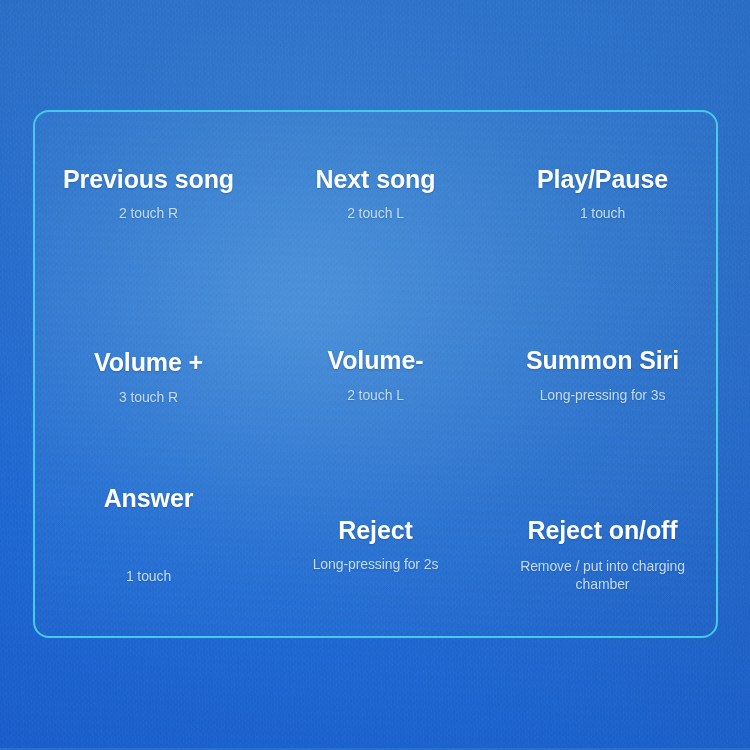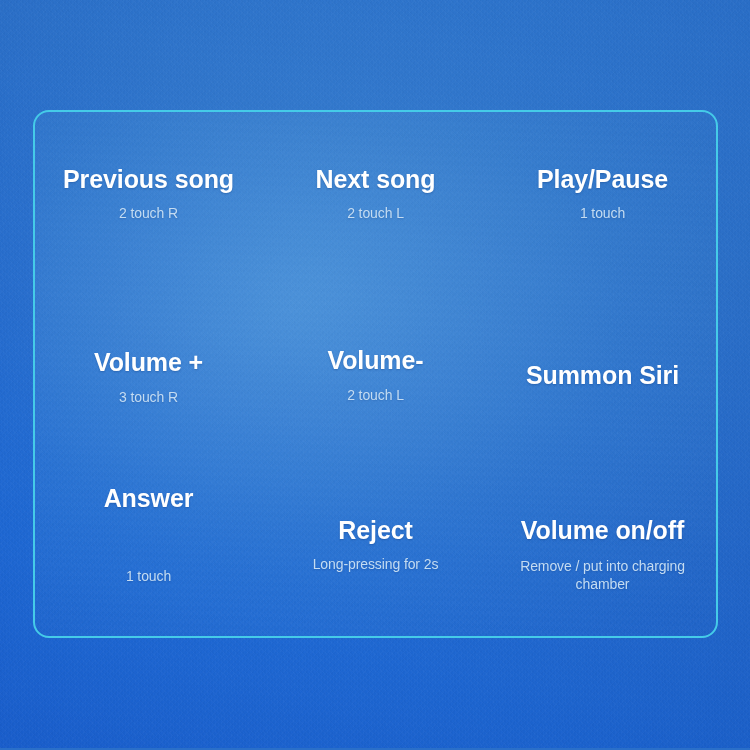--- a/index.html
+++ b/index.html
@@ -149,32 +149,33 @@
         <div class="sub nowrap">3 touch R</div>
       </div>
 
       <div class="cell r2c2">
         <div class="title">Volume-</div>
         <div class="sub nowrap">2 touch L</div>
       </div>
 
       <div class="cell r2c3">
         <div class="title">Summon Siri</div>
+        <div class="sub nowrap">Long-pressing for 3s</div>
       </div>
 
       <div class="cell r3c1">
         <div class="title">Answer</div>
         <div class="sub nowrap">1 touch</div>
       </div>
 
       <div class="cell r3c2">
         <div class="title">Reject</div>
         <div class="sub nowrap">Long-pressing for 2s</div>
       </div>
 
       <div class="cell r3c3">
-        <div class="title">Volume on/off</div>
+        <div class="title">Reject on/off</div>
         <div class="sub">Remove / put into charging chamber</div>
       </div>
 
     </div>
   </div>
 </div>
 
 </body></html>

